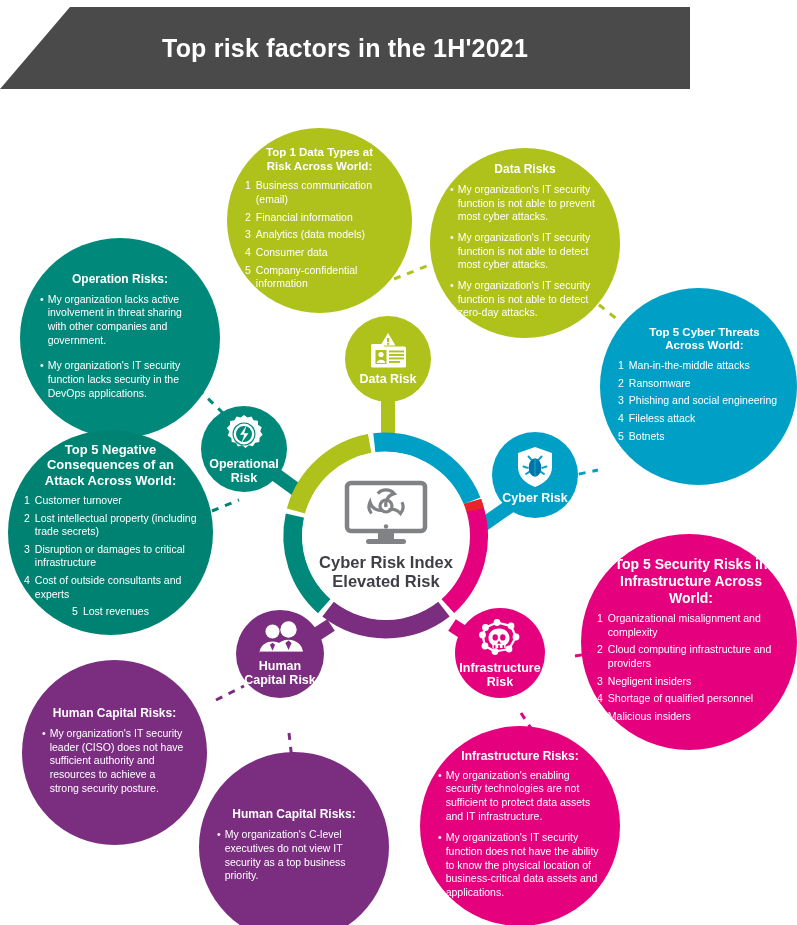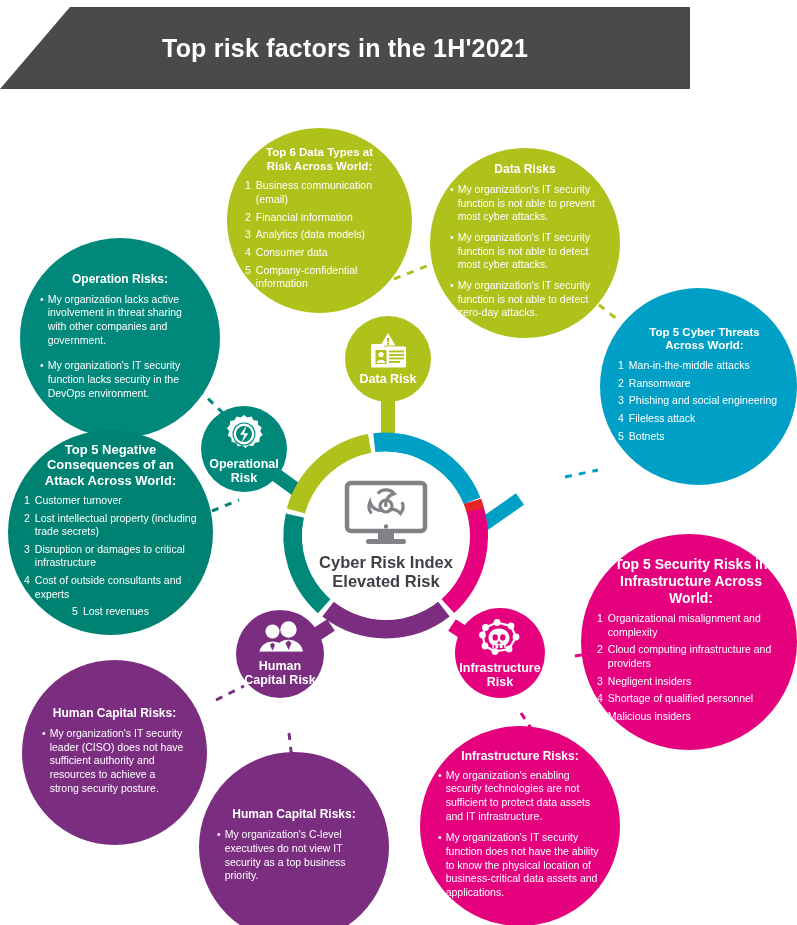--- a/index.html
+++ b/index.html
@@ -89,21 +89,21 @@
       <line x1="212" y1="511" x2="239" y2="500" stroke="#008272"></line>
       <line x1="565" y1="477" x2="598" y2="470" stroke="#00A0C6"></line>
       <line x1="575" y1="656" x2="606" y2="651" stroke="#E5007E"></line>
       <line x1="521" y1="713" x2="540" y2="742" stroke="#E5007E"></line>
       <line x1="216" y1="700" x2="244" y2="686" stroke="#7B2D80"></line>
       <line x1="289" y1="733" x2="292" y2="760" stroke="#7B2D80"></line>
     </g>
   </svg>
 
   <div class="bubble" style="left:227px;top:128px;width:185px;height:185px;background:#AFC21B;padding:0 18px;font-size:10.5px;">
-    <div class="b-title" style="font-size:11.5px;">Top 6 Data Types at
+    <div class="b-title" style="font-size:11.5px;">Top 1 Data Types at
 Risk Across World:</div>
     <ol style="width:100%;">
       <li>
           <span class="num">1</span>
           <span class="txt">Business communication (email)</span>
         </li>
       <li>
           <span class="num">2</span>
           <span class="txt">Financial information</span>
         </li>
@@ -142,21 +142,21 @@
 
   <div class="bubble" style="left:20px;top:238px;width:200px;height:200px;background:#00897B;padding:0 20px;font-size:10.5px;">
     <div class="b-title" style="font-size:12px;margin-bottom:7px;">Operation Risks:</div>
     <ul style="width:100%;">
       <li style="margin-bottom:12px;">
           <span class="bul">•</span>
           <span class="txt">My organization lacks active involvement in threat sharing with other companies and government.</span>
         </li>
       <li>
           <span class="bul">•</span>
-          <span class="txt">My organization's IT security function lacks security in the DevOps environment.</span>
+          <span class="txt">My organization's IT security function lacks security in the DevOps applications.</span>
         </li>
     </ul>
   </div>
 
   <div class="bubble" style="left:600px;top:288px;width:197px;height:197px;background:#00A0C6;padding:0 6px 0 18px;font-size:10.5px;">
     <div class="b-title" style="font-size:11.5px;">Top 5 Cyber Threats
 Across World:</div>
     <ol style="width:100%;">
       <li>
           <span class="num">1</span>
@@ -354,20 +354,36 @@
         <path d="M20 1 l3.4 2.6 4.1-1.1 2.1 3.7 4.2 .6 .3 4.2 3.6 2.3-1.5 4 2.4 3.5-3 3-.3 4.2-4.2 .7-2.2 3.6-4.1-1-3.3 2.6-3.4-2.6-4.1 1.1-2.1-3.7-4.2-.6-.3-4.2-3.6-2.3 1.5-4-2.4-3.5 3-3 .3-4.2 4.2-.7 2.2-3.6 4.1 1z"></path>
       </g>
       <circle cx="20" cy="20" r="11.5" fill="#00897B"></circle>
       <circle cx="20" cy="20" r="9.2" fill="none" stroke="#ffffff" stroke-width="2.4"></circle>
       <path d="M22.5 11.5 L16 20.8 h4.2 L17.5 29 L24.5 19.2 h-4.3 z" fill="#ffffff"></path>
     </svg>
     <div class="node-label">Operational
 Risk</div>
   </div>
 
+  <div class="node" style="left:492px;top:432px;width:86px;height:86px;background:#00A0C6;">
+    <svg class="node-icon" width="40" height="42" viewBox="0 0 40 42">
+      <path d="M20 1 L37 7 v14 c0 10-7.6 16.4-17 20 C10.6 37.4 3 31 3 21 V7 z" fill="#ffffff"></path>
+      <g stroke="#00A0C6" stroke-width="1.9" fill="none" stroke-linecap="round">
+        <path d="M13.5 10.5 l3 3.4"></path>
+          <path d="M26.5 10.5 l-3 3.4"></path>
+        <path d="M8.5 20.5 l4.2 1.3"></path>
+          <path d="M31.5 20.5 l-4.2 1.3"></path>
+        <path d="M11 28 l3.6-2.4"></path>
+          <path d="M29 28 l-3.6-2.4"></path>
+      </g>
+      <ellipse cx="20" cy="21.5" rx="6.3" ry="9.2" fill="#0074A8"></ellipse>
+      <path d="M20 13 v17" stroke="#00A0C6" stroke-width="1.5"></path>
+    </svg>
+    <div class="node-label">Cyber Risk</div>
+  </div>
 
   <div class="node" style="left:236px;top:610px;width:88px;height:88px;background:#7B2D80;">
     <svg class="node-icon" width="48" height="34" viewBox="0 0 48 34">
       <g fill="#ffffff">
         <circle cx="16.5" cy="9.5" r="7"></circle>
         <path d="M3.5 31 c0-6.6 5.8-11.5 13-11.5 s13 4.9 13 11.5 z"></path>
         <circle cx="32.5" cy="7.5" r="8.2"></circle>
         <path d="M18 31 c0-7.6 6.5-13.2 14.5-13.2 s14.5 5.6 14.5 13.2 z"></path>
       </g>
       <g fill="#7B2D80">

